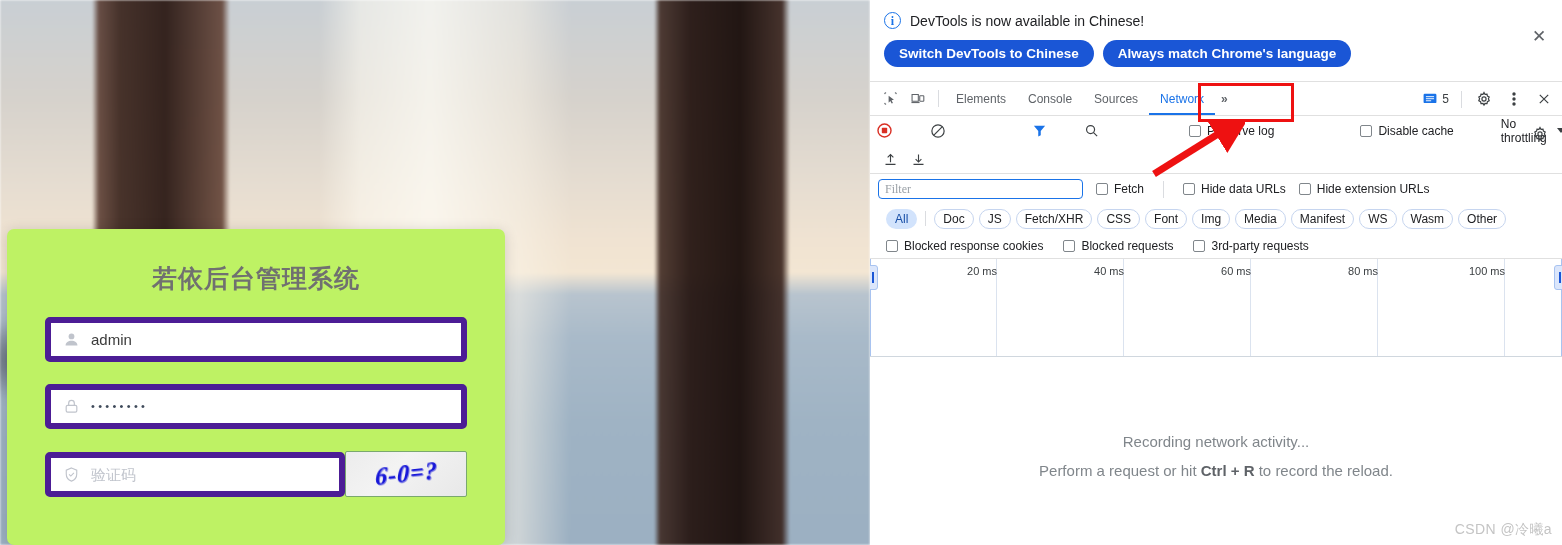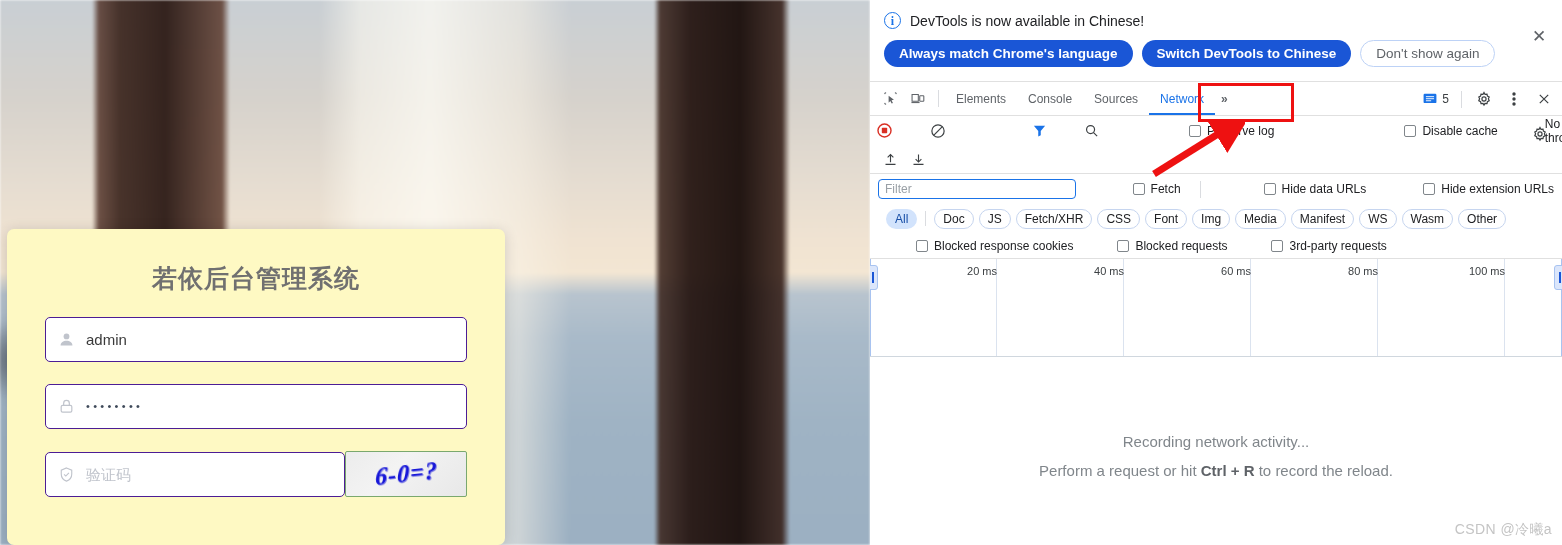--- a/index.html
+++ b/index.html
@@ -53,37 +53,37 @@
       radial-gradient(ellipse 70px 60px at 40px 60px, rgba(30,30,35,.55) 0%, rgba(30,30,35,0) 70%),
       radial-gradient(ellipse 40px 45px at 120px 90px, rgba(35,33,38,.35) 0%, rgba(35,33,38,0) 72%),
       radial-gradient(ellipse 55px 40px at 270px 100px, rgba(40,36,40,.35) 0%, rgba(40,36,40,0) 72%);
     filter: blur(5px);
   }
 
   
   #login-card {
     position: absolute; left: 7px; top: 229px;
     width: 498px; height: 316px;
-    background: #fef9c3;
+    background: #bef264;
     border-radius: 7px;
     box-shadow: 0 2px 14px rgba(0,0,0,.16);
     padding: 0 38px;
   }
   #login-title {
     margin: 0; padding-top: 33px;
     text-align: center;
     font-size: 25px; font-weight: bold;
     color: #707070;
     letter-spacing: 1px;
   }
   .field {
     position: relative;
     margin-top: 22px;
     height: 45px;
-    border: 1px solid #4c1d95;
+    border: 6px solid #4c1d95;
     border-radius: 5px;
     background: #fff;
     display: flex; align-items: center;
   }
   .field .f-icon {
     width: 40px; min-width: 40px;
     display: flex; align-items: center; justify-content: center;
     color: #c0c4cc;
   }
   .field .f-val {
@@ -215,21 +215,20 @@
   }
   .cb {
     width: 12px; height: 12px; min-width: 12px;
     border: 1px solid #80868b; border-radius: 2px;
     background: #fff;
   }
   .cbgroup {
     display: flex; align-items: center; gap: 6px;
     cursor: pointer; font-size: 12px; color: #202124;
     white-space: nowrap;
-    margin-left: 44px;
   }
   #throttle-sel {
     display: flex; align-items: center; gap: 10px;
     margin-left: 10px; cursor: pointer; font-size: 12px;
   }
   .caret { width: 0; height: 0; border-left: 4.5px solid transparent;
            border-right: 4.5px solid transparent; border-top: 5.5px solid #3c4043; }
   #net-settings { position: absolute; right: 8px; top: 5px; cursor: pointer; }
 
   
@@ -238,21 +237,21 @@
     display: flex; align-items: center;
     padding: 0 8px;
     gap: 13px;
   }
   #filter-input {
     width: 205px; height: 20px;
     border: 1px solid #1a73e8; border-radius: 4px;
     font-size: 12px; color: #5f6368;
     padding: 0 6px;
     outline: none;
-    font-family: Liberation Sans, sans-serif;
+    font-family: Liberation Serif, serif;
     background: #fff;
   }
   #filter-input::placeholder { color: #9aa0a6; }
 
   
   #chip-row {
     height: 29px;
     display: flex; align-items: center;
     padding: 0 16px; gap: 5px;
   }
@@ -263,21 +262,21 @@
     font-size: 12px; color: #202124; cursor: pointer;
     background: #fff; white-space: nowrap;
   }
   .chip.sel { background: #d2e3fc; border-color: transparent; color: #174ea6; }
   .chipsep { width: 1px; height: 15px; background: #dadce0; margin: 0 3px; }
 
   
   #cb-row {
     height: 26px;
     display: flex; align-items: center;
-    padding: 0 2px; 
+    padding: 0 16px; gap: 20px;
     border-bottom: 1px solid #e0e0e0;
   }
 
   
   #overview {
     position: relative;
     height: 98px;
     border-bottom: 1px solid #d0d7de;
     background: #fff;
     overflow: hidden;
@@ -384,23 +383,22 @@
   </div>
 
   <div id="devtools">
 
     <div id="infobar">
       <div id="infobar-row1">
         <span id="info-icon">i</span>
         <span id="infobar-text">DevTools is now available in Chinese!</span>
       </div>
       <div id="infobar-row2">
+        <span class="pill primary">Switch DevTools to Chinese</span>
         <span class="pill primary">Always match Chrome's language</span>
-        <span class="pill primary">Switch DevTools to Chinese</span>
-        <span class="pill ghost">Don't show again</span>
       </div>
       <div id="infobar-close">✕</div>
     </div>
 
     <div id="tabstrip">
       <div class="tb-icon-btn">
         <svg width="15" height="15" viewBox="0 0 24 24" fill="none" stroke="currentColor" stroke-width="1.6">
           <path d="M3 3h4M3 3v4M21 3h-4M21 3v4M3 21h4M3 21v-4" stroke-dasharray="2 2"></path>
           <path d="M9 7.5l8.5 6.6-3.8.7 2.2 4.3-2 1-2.2-4.3-2.7 2.8z" fill="currentColor" stroke="none"></path>
         </svg>

